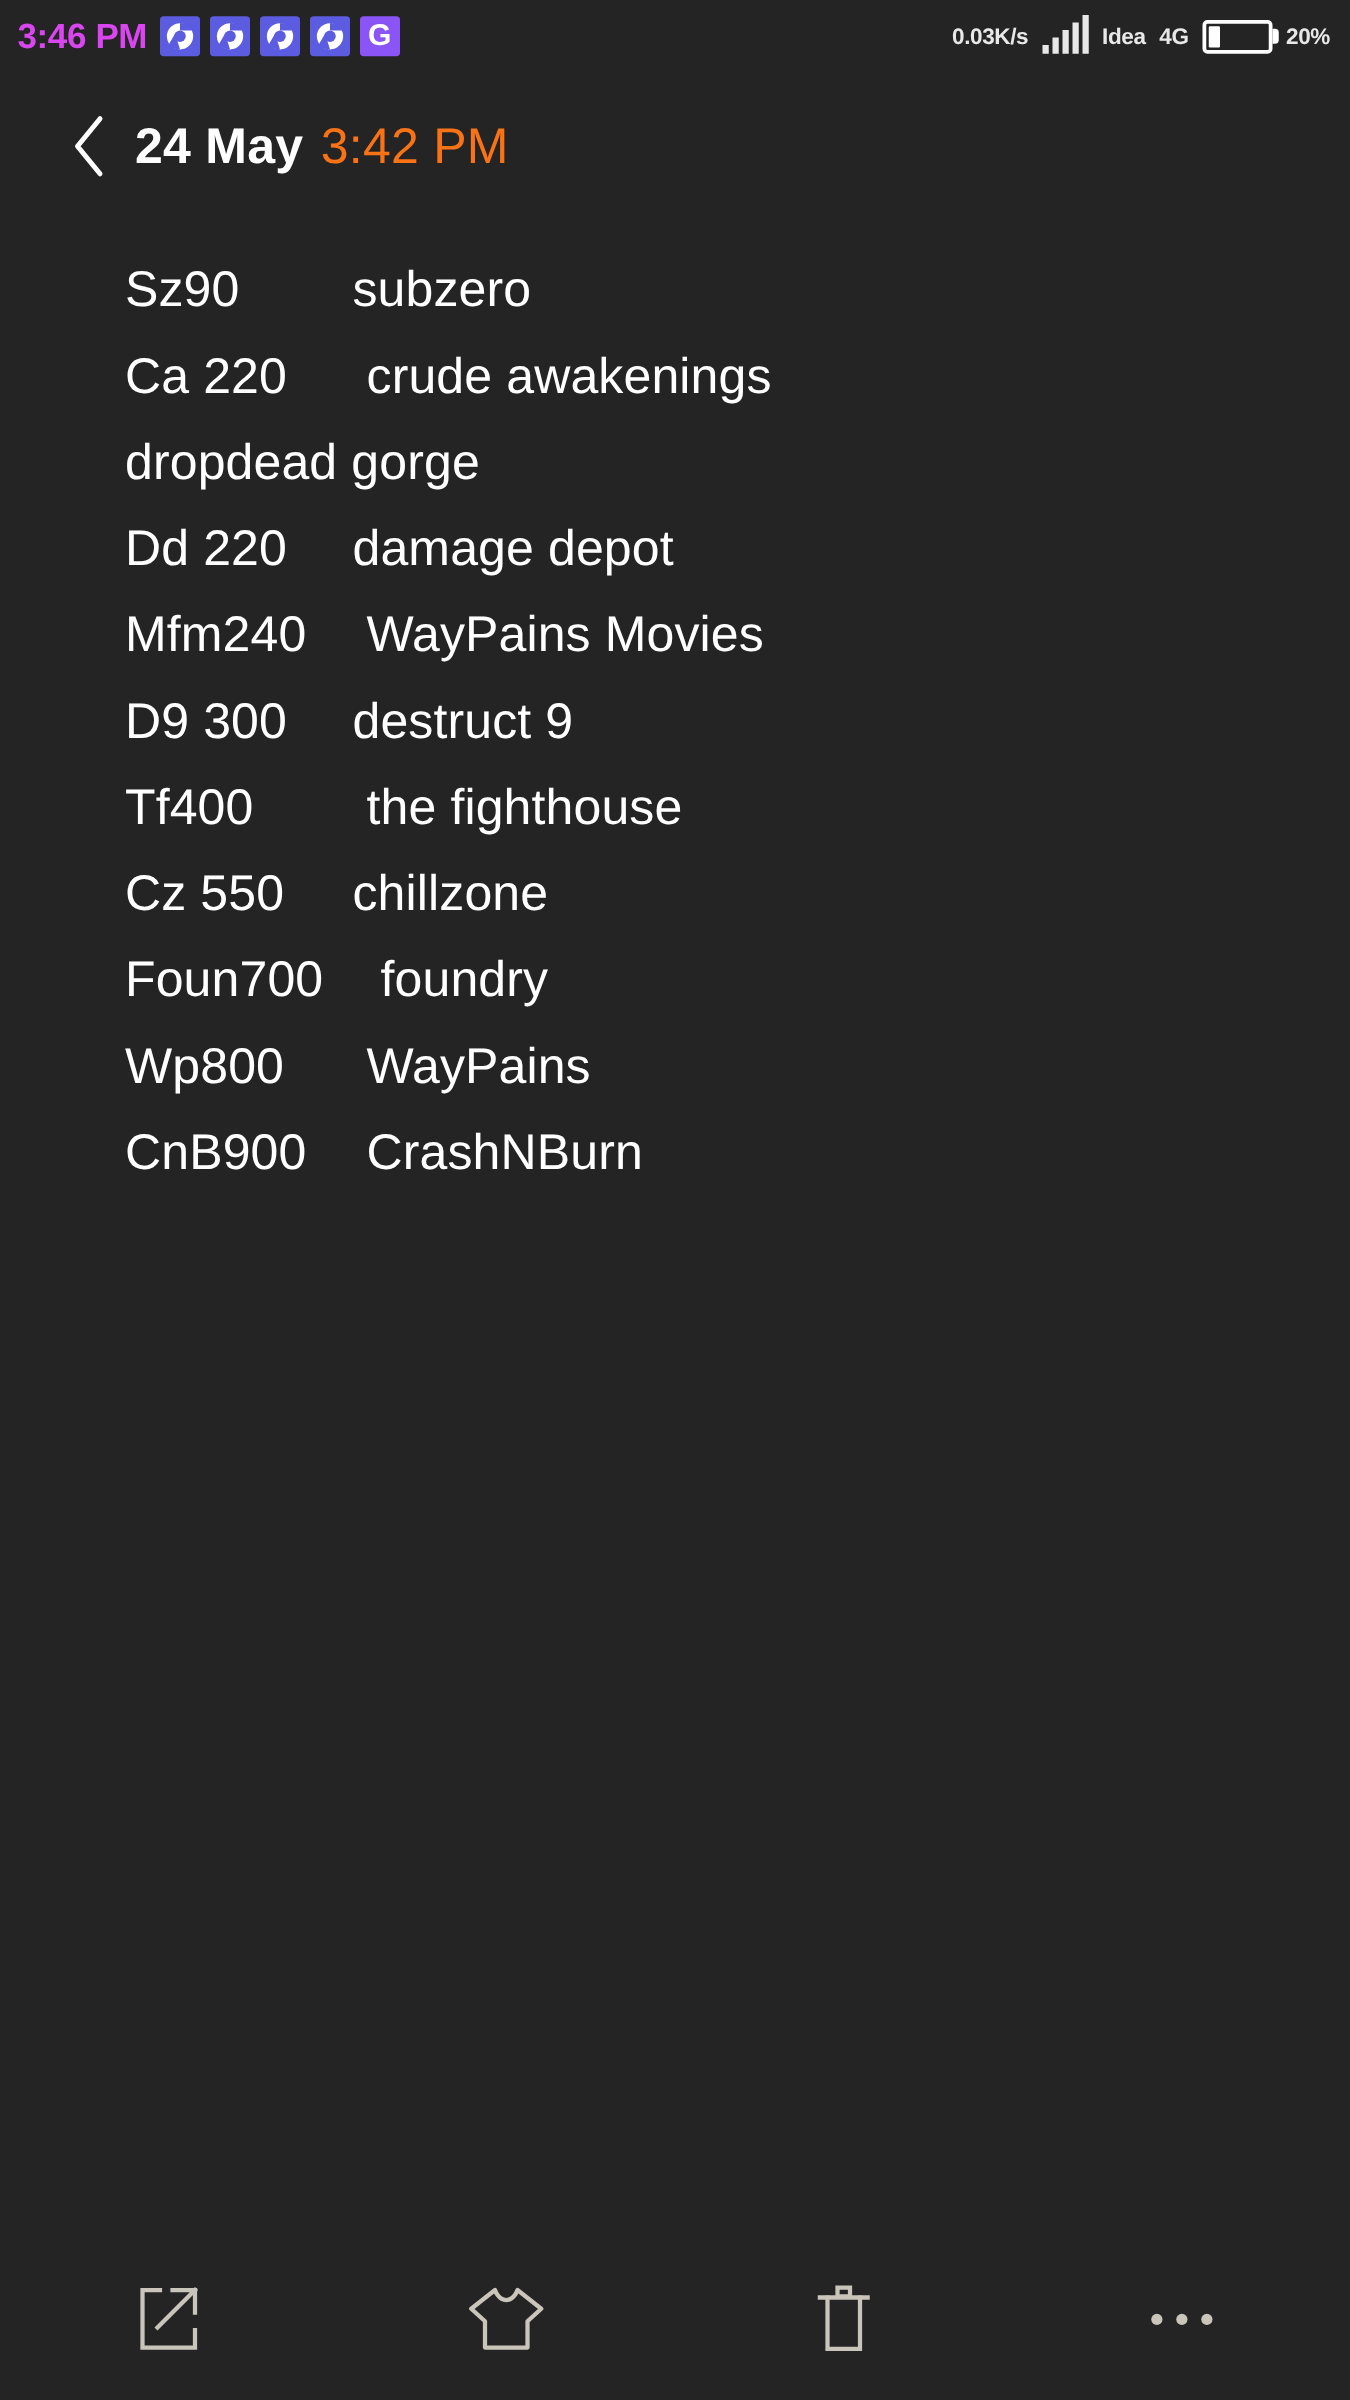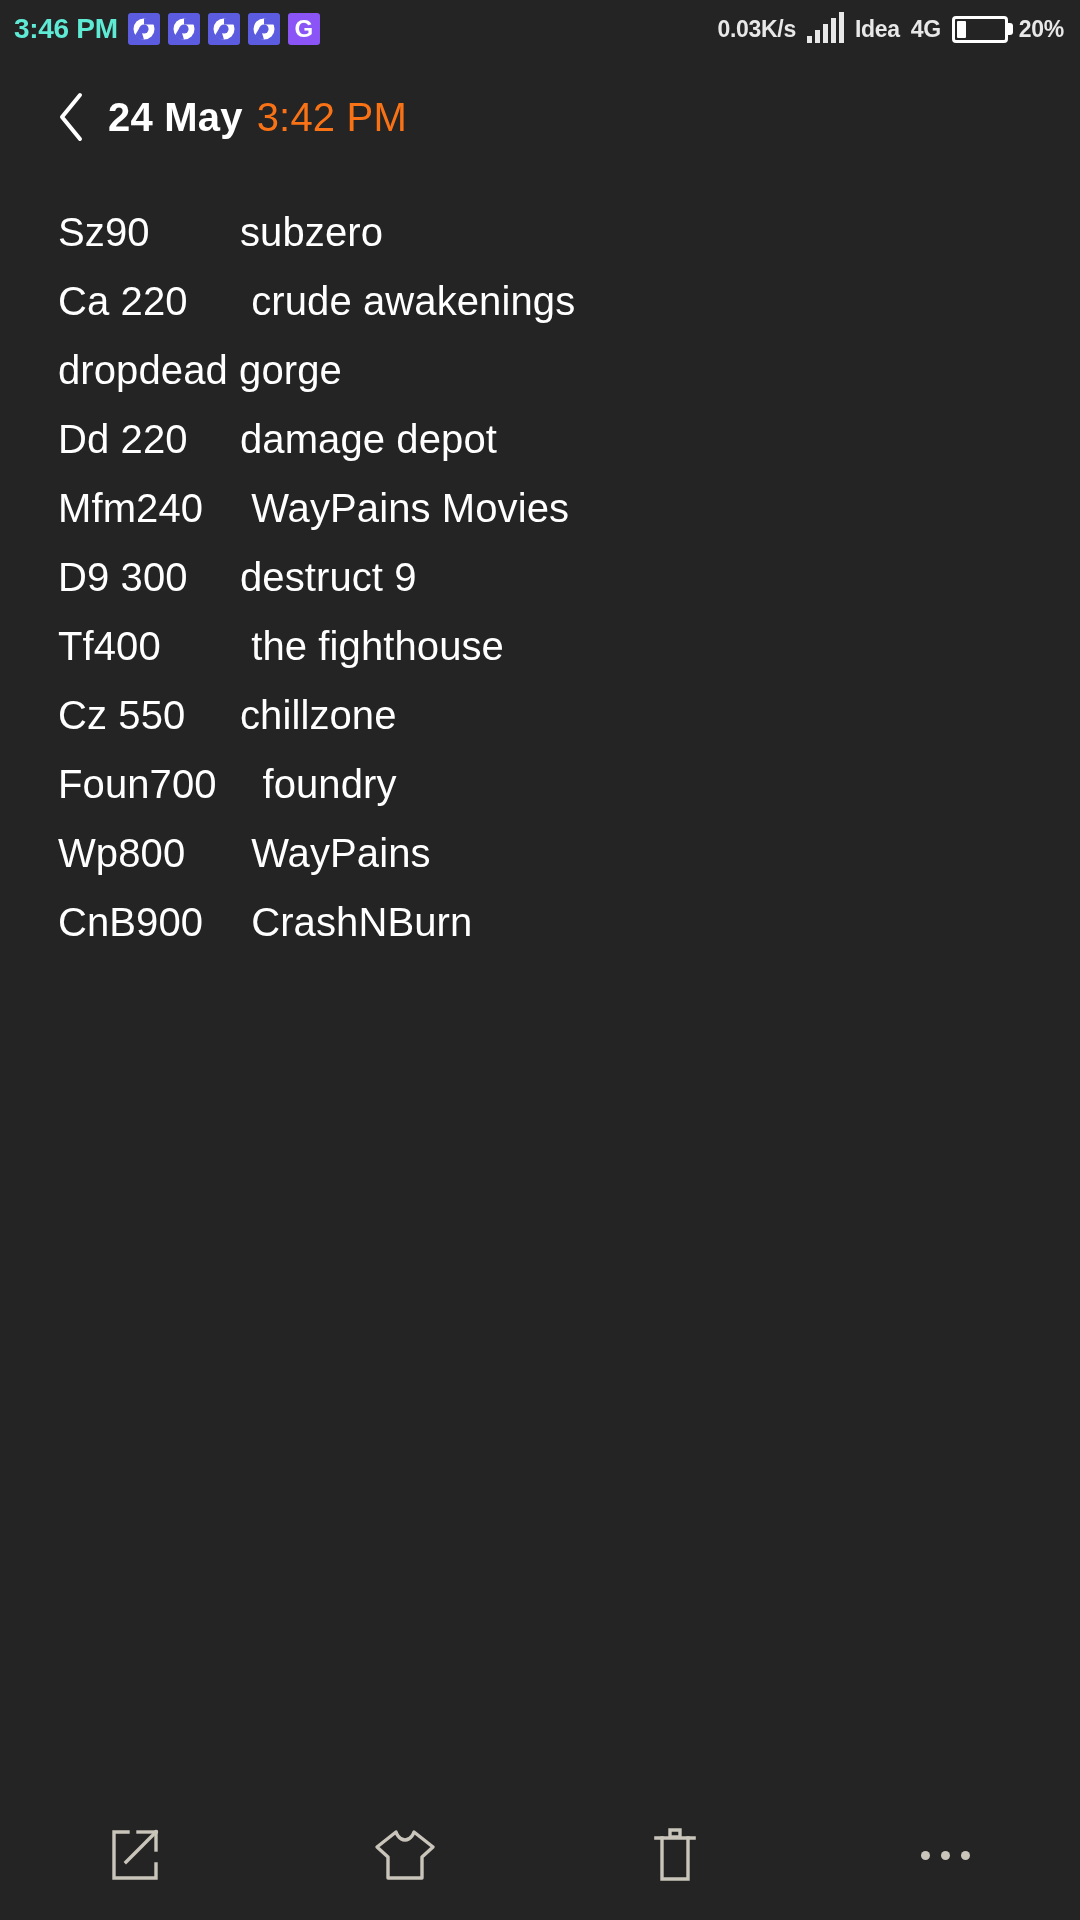--- a/index.html
+++ b/index.html
@@ -28,21 +28,21 @@
     background: #242424;
   }
   .status-left {
     display: flex;
     align-items: center;
     gap: 10px;
   }
   .status-clock {
     font-size: 28px;
     font-weight: bold;
-    color: #5eead4;
+    color: #d946ef;
     letter-spacing: -0.3px;
   }
   .notif-icons {
     display: flex;
     align-items: center;
     gap: 8px;
   }
   .notif-icon {
     width: 32px;
     height: 32px;
@@ -61,21 +61,21 @@
     line-height: 1;
     font-family: "Liberation Sans", sans-serif;
   }
 
   .status-right {
     display: flex;
     align-items: center;
     gap: 11px;
   }
   .status-text {
-    font-size: 23px;
+    font-size: 18px;
     font-weight: bold;
     color: #e8e8e8;
     letter-spacing: -0.3px;
   }
   .signal-bars {
     display: flex;
     align-items: flex-end;
     gap: 3px;
     height: 28px;
   }
@@ -142,20 +142,21 @@
   .header-time {
     font-size: 40px;
     font-weight: normal;
     color: #f97316;
     letter-spacing: 0.2px;
   }
 
   
   .note-body {
     padding: 22px 40px 0 58px;
+    margin-left: 42px;
   }
   .note-line {
     display: flex;
     align-items: baseline;
     height: 69px;
     font-size: 40px;
     line-height: 69px;
     color: #ffffff;
     white-space: pre;
     letter-spacing: 0.1px;

